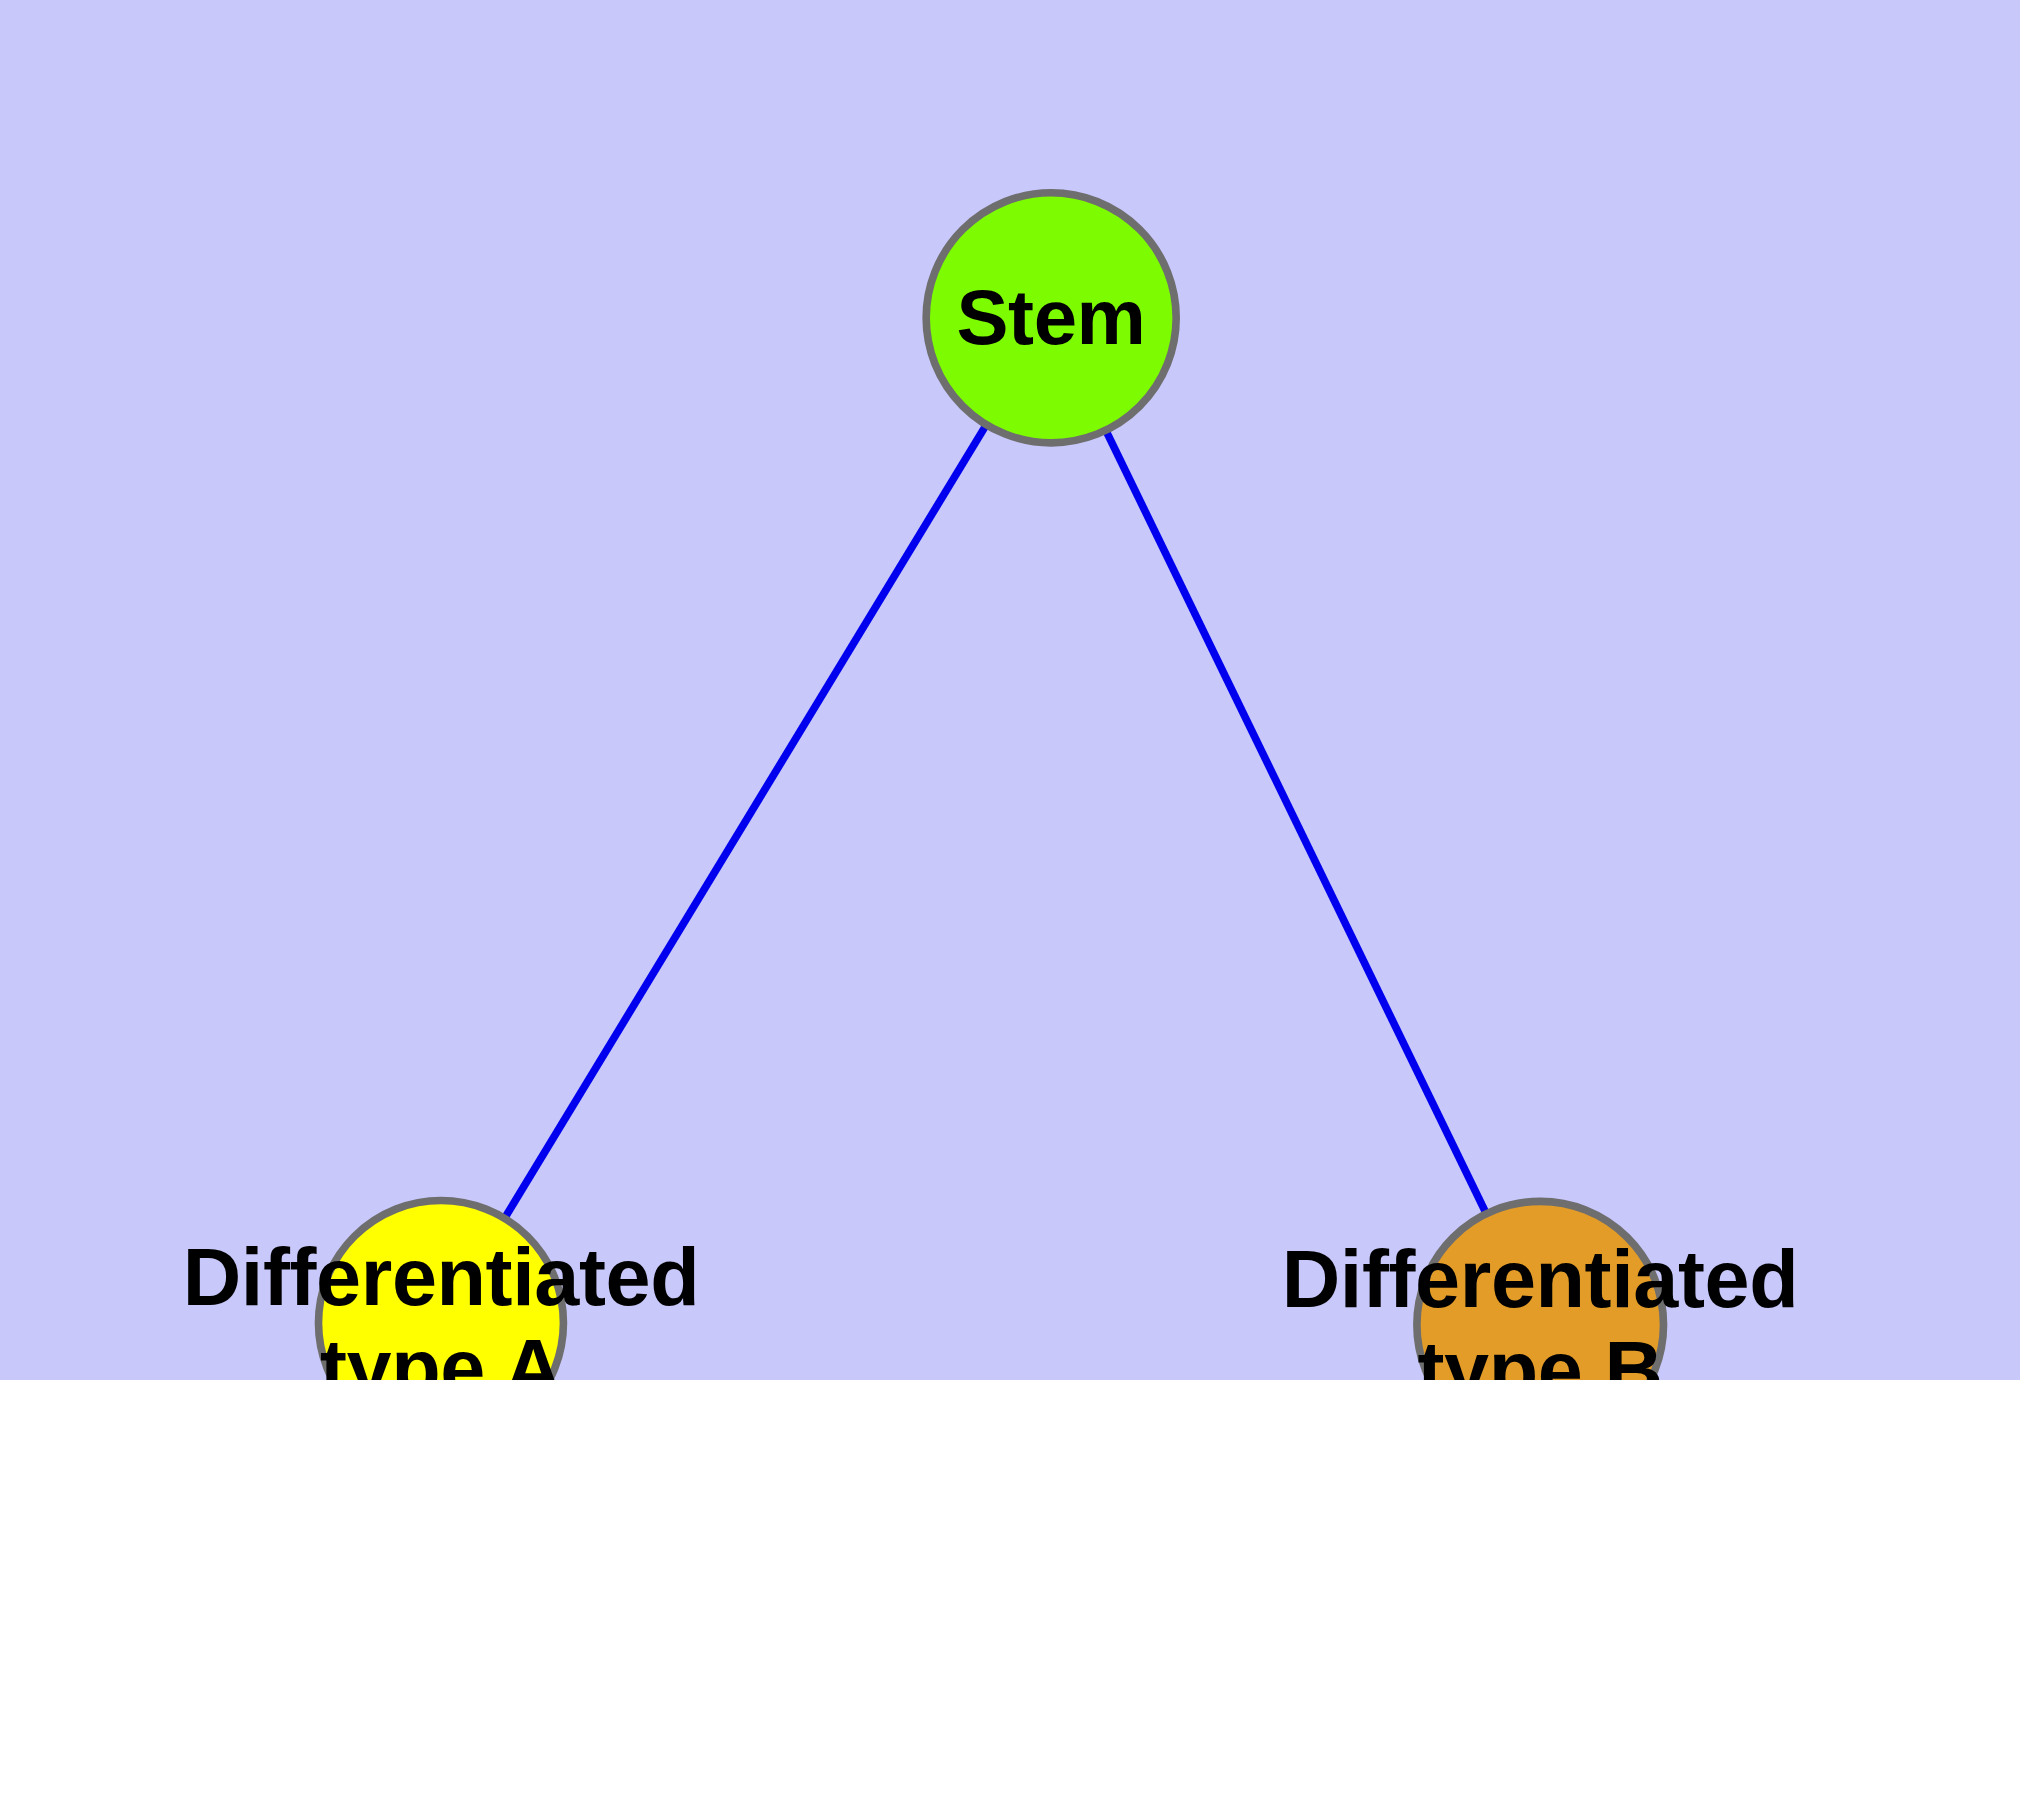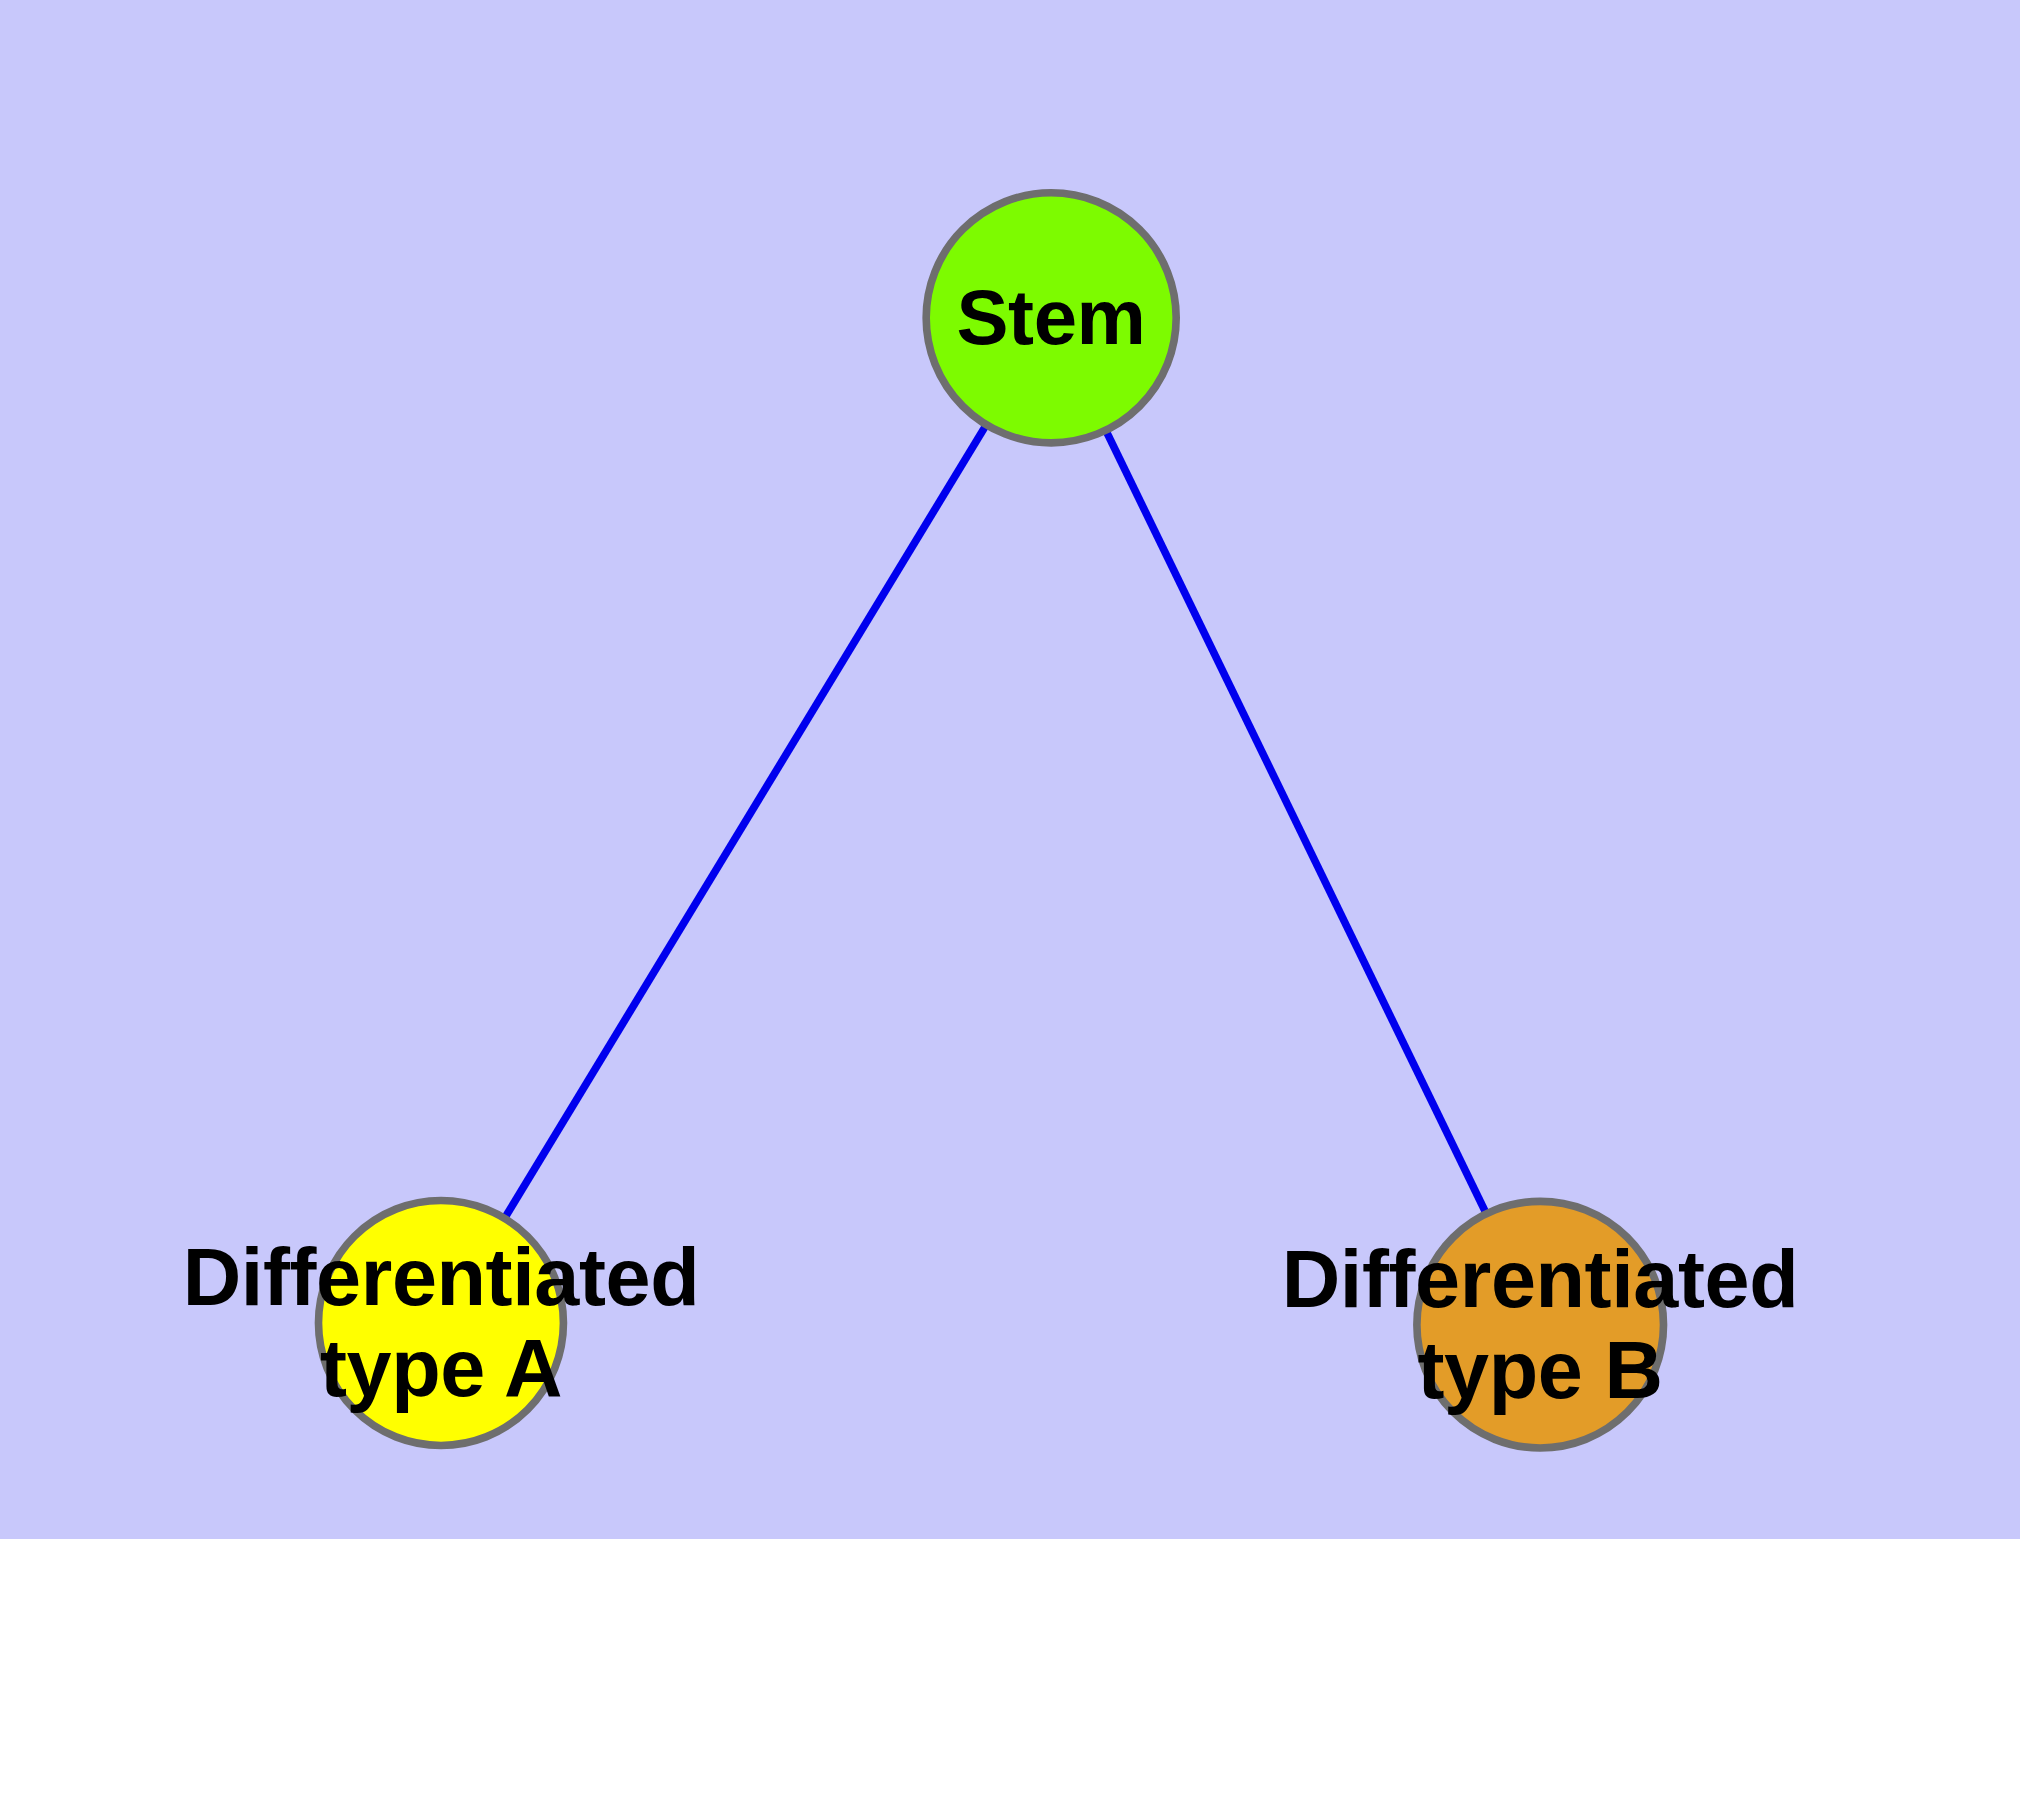--- a/index.html
+++ b/index.html
@@ -54,21 +54,21 @@
   #label-diff-b {
     left: 1540px;
     top: 1325px;
     transform: translate(-50%, -50%);
     font-size: 81px;
   }
 </style>
 </head>
 <body>
 
-<div id="canvas" style="width: 2021px; height: 1539px;">
+<div id="canvas" style="width: 2021px; height: 1380px;">
 
   <div id="bg-rect" style="background: rgb(200, 200, 251);"></div>
 
   <svg id="graph-svg" viewBox="0 0 2384 2138" xmlns="http://www.w3.org/2000/svg" style="width: 2021px; height: 1812px;">
 
     <g>
       <line id="edge-a" x1="1240" y1="375" x2="520" y2="1561" stroke="#0000ee" stroke-width="9" stroke-linecap="butt"></line>
       <line id="edge-b" x1="1240" y1="375" x2="1817" y2="1563" stroke="#0000ee" stroke-width="9" stroke-linecap="butt"></line>
     </g>
 

